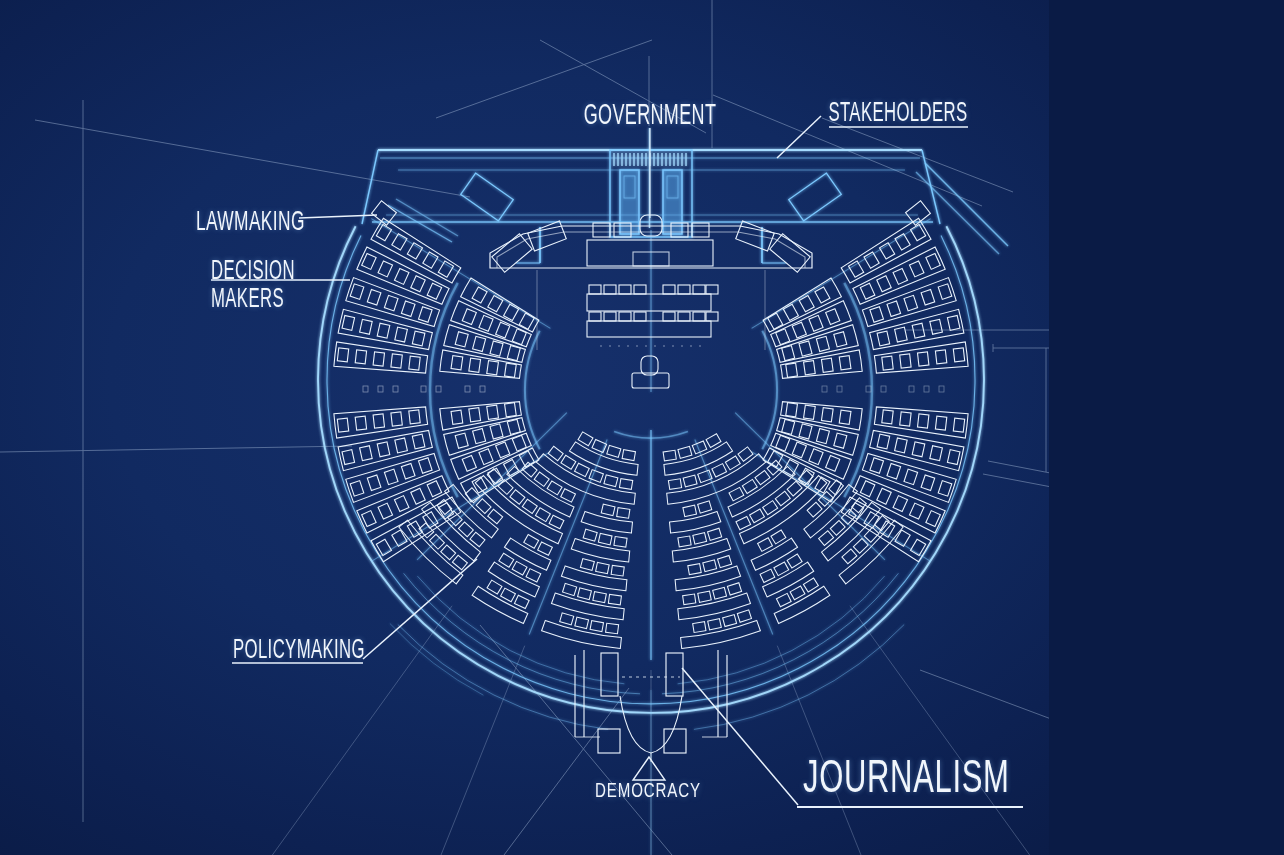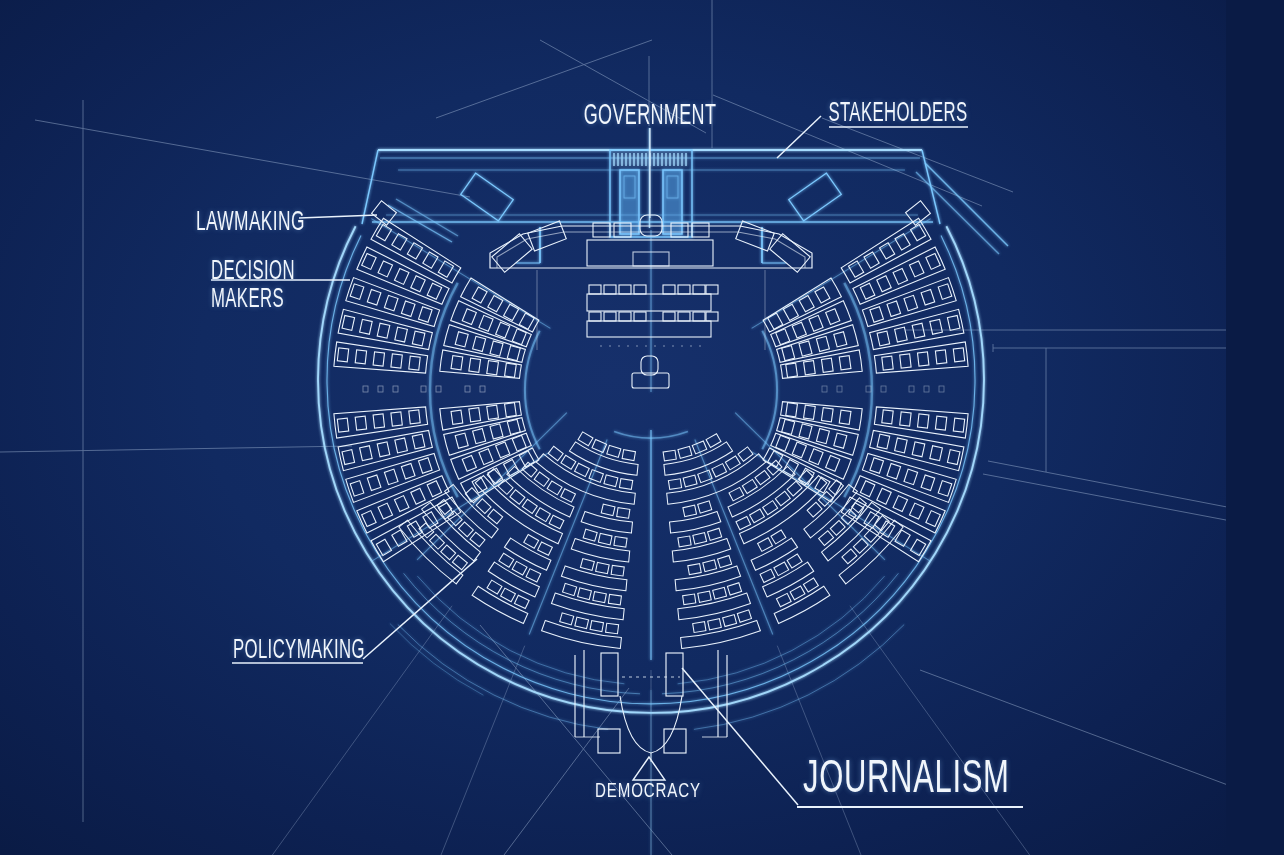--- a/index.html
+++ b/index.html
@@ -1,17 +1,17 @@
 <!DOCTYPE html>
 <html><head>
 <meta charset="utf-8">
 <style>
   html,body{margin:0;padding:0;background:#0a1b45;}
   .stage{
-    position:relative;width:1226px;height:855px;overflow:hidden;
+    position:relative;width:1049px;height:855px;overflow:hidden;
     background:radial-gradient(ellipse 900px 650px at 50% 44%, var(--bgCore,#16306b) 0%, var(--bg,#112a61) 46%, #0d2152 76%, var(--bgEdge,#0a1b45) 100%);
     font-family:"Liberation Sans", sans-serif;
   }
   svg{position:absolute;left:0;top:0;}
   .lbl{
     position:absolute;color:var(--labelText,#f1f6fc);
     font-family:"Liberation Sans", sans-serif;
     letter-spacing:.6px;white-space:nowrap;line-height:1;
     text-shadow:0 0 7px rgba(150,200,255,.40);
     user-select:none;

